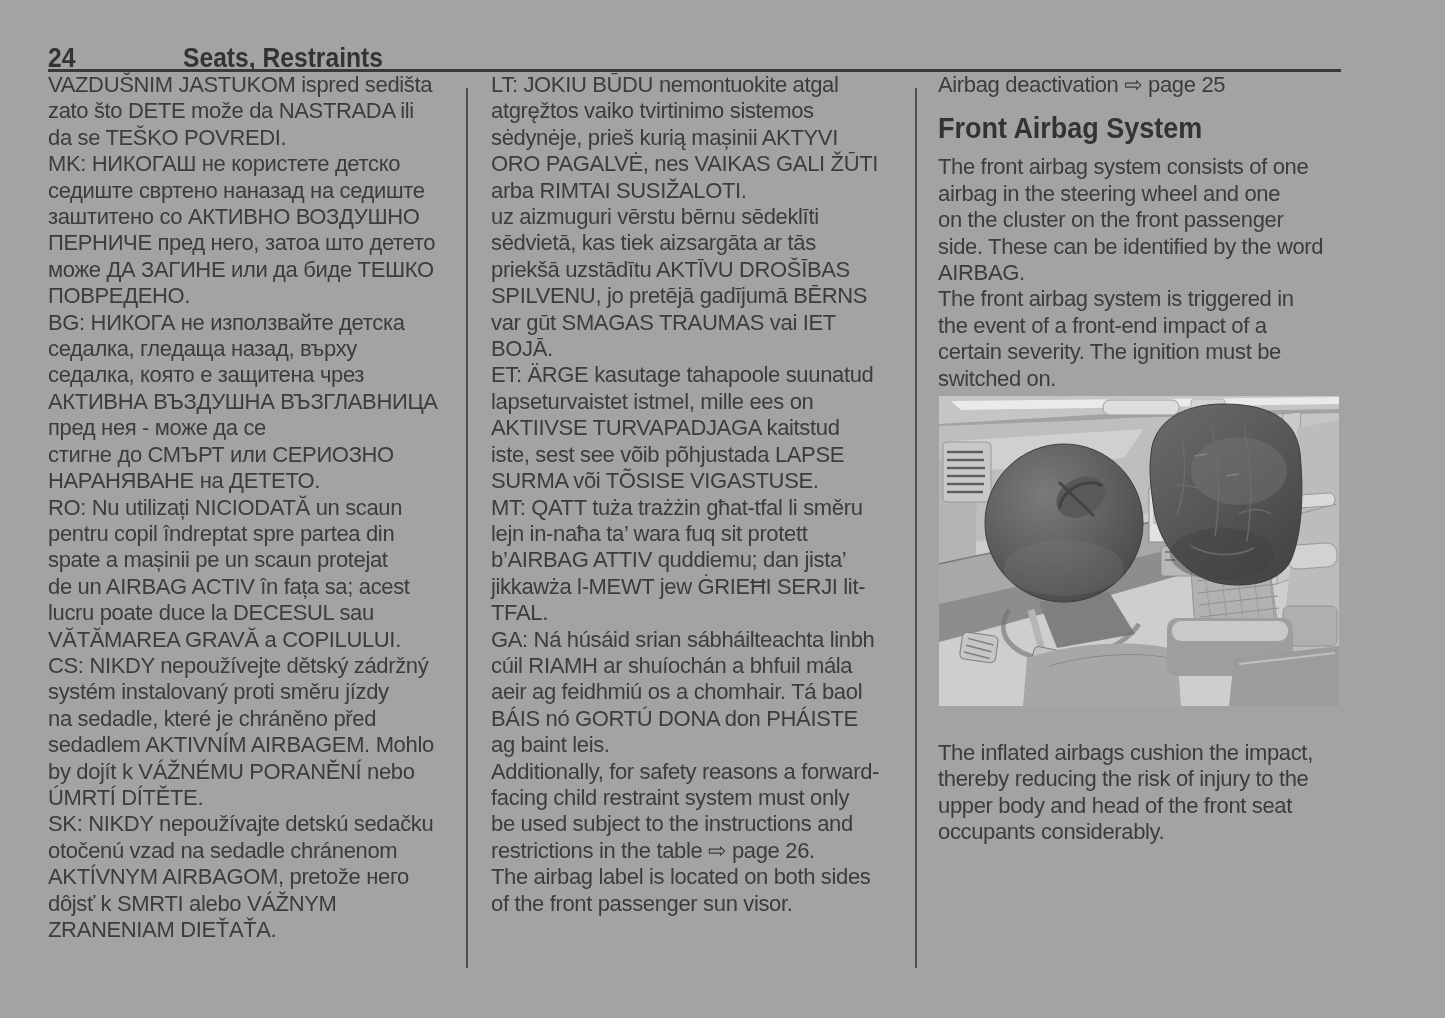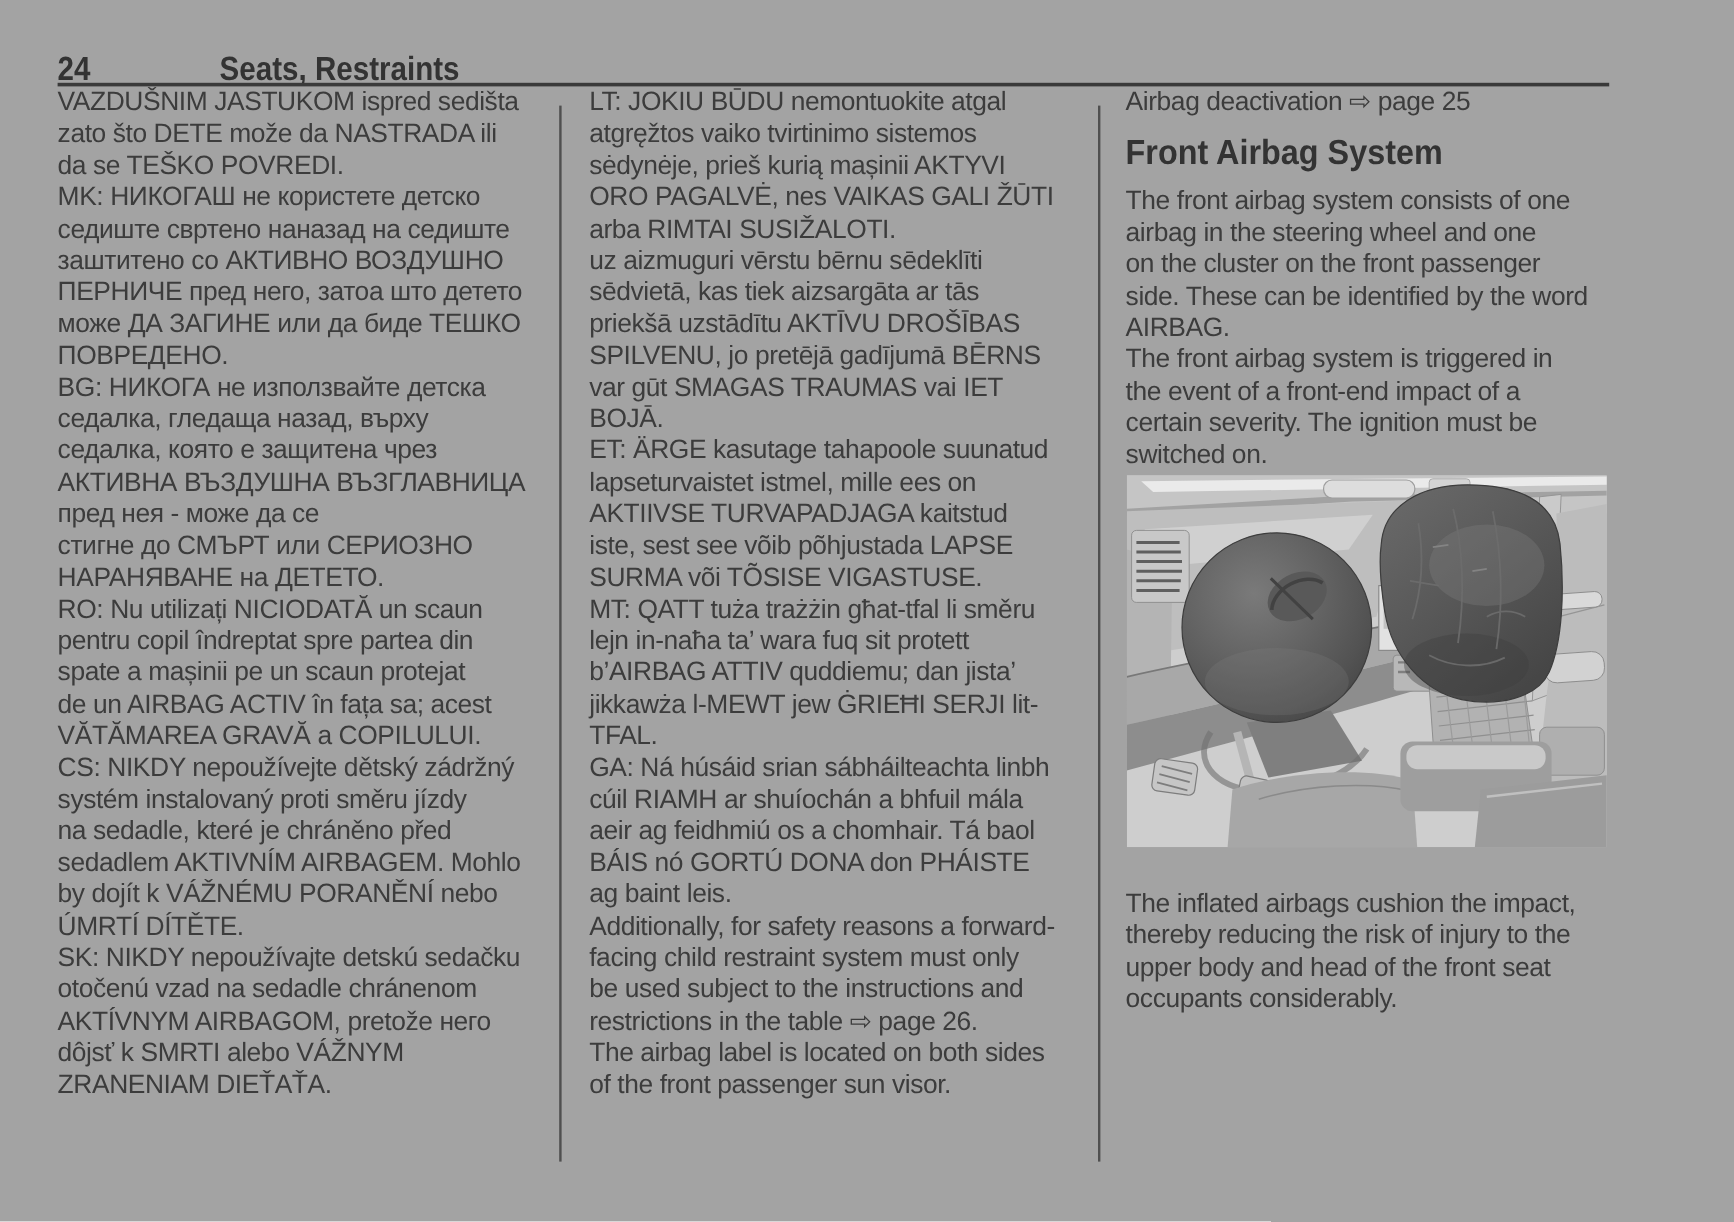--- a/index.html
+++ b/index.html
@@ -65,20 +65,21 @@
       <div class="tline">седалка, гледаща назад, върху</div>
       <div class="tline">седалка, която е защитена чрез</div>
       <div class="tline">АКТИВНА ВЪЗДУШНА ВЪЗГЛАВНИЦА</div>
       <div class="tline">пред нея - може да се</div>
       <div class="tline">стигне до СМЪРТ или СЕРИОЗНО</div>
       <div class="tline">НАРАНЯВАНЕ на ДЕТЕТО.</div>
       <div class="tline">RO: Nu utilizați NICIODATĂ un scaun</div>
       <div class="tline">pentru copil îndreptat spre partea din</div>
       <div class="tline">spate a mașinii pe un scaun protejat</div>
       <div class="tline">de un AIRBAG ACTIV în fața sa; acest</div>
+      <div class="tline">lucru poate duce la DECESUL sau</div>
       <div class="tline">VĂTĂMAREA GRAVĂ a COPILULUI.</div>
       <div class="tline">CS: NIKDY nepoužívejte dětský zádržný</div>
       <div class="tline">systém instalovaný proti směru jízdy</div>
       <div class="tline">na sedadle, které je chráněno před</div>
       <div class="tline">sedadlem AKTIVNÍM AIRBAGEM. Mohlo</div>
       <div class="tline">by dojít k VÁŽNÉMU PORANĚNÍ nebo</div>
       <div class="tline">ÚMRTÍ DÍTĚTE.</div>
       <div class="tline">SK: NIKDY nepoužívajte detskú sedačku</div>
       <div class="tline">otočenú vzad na sedadle chránenom</div>
       <div class="tline">AKTÍVNYM AIRBAGOM, pretože него</div>

